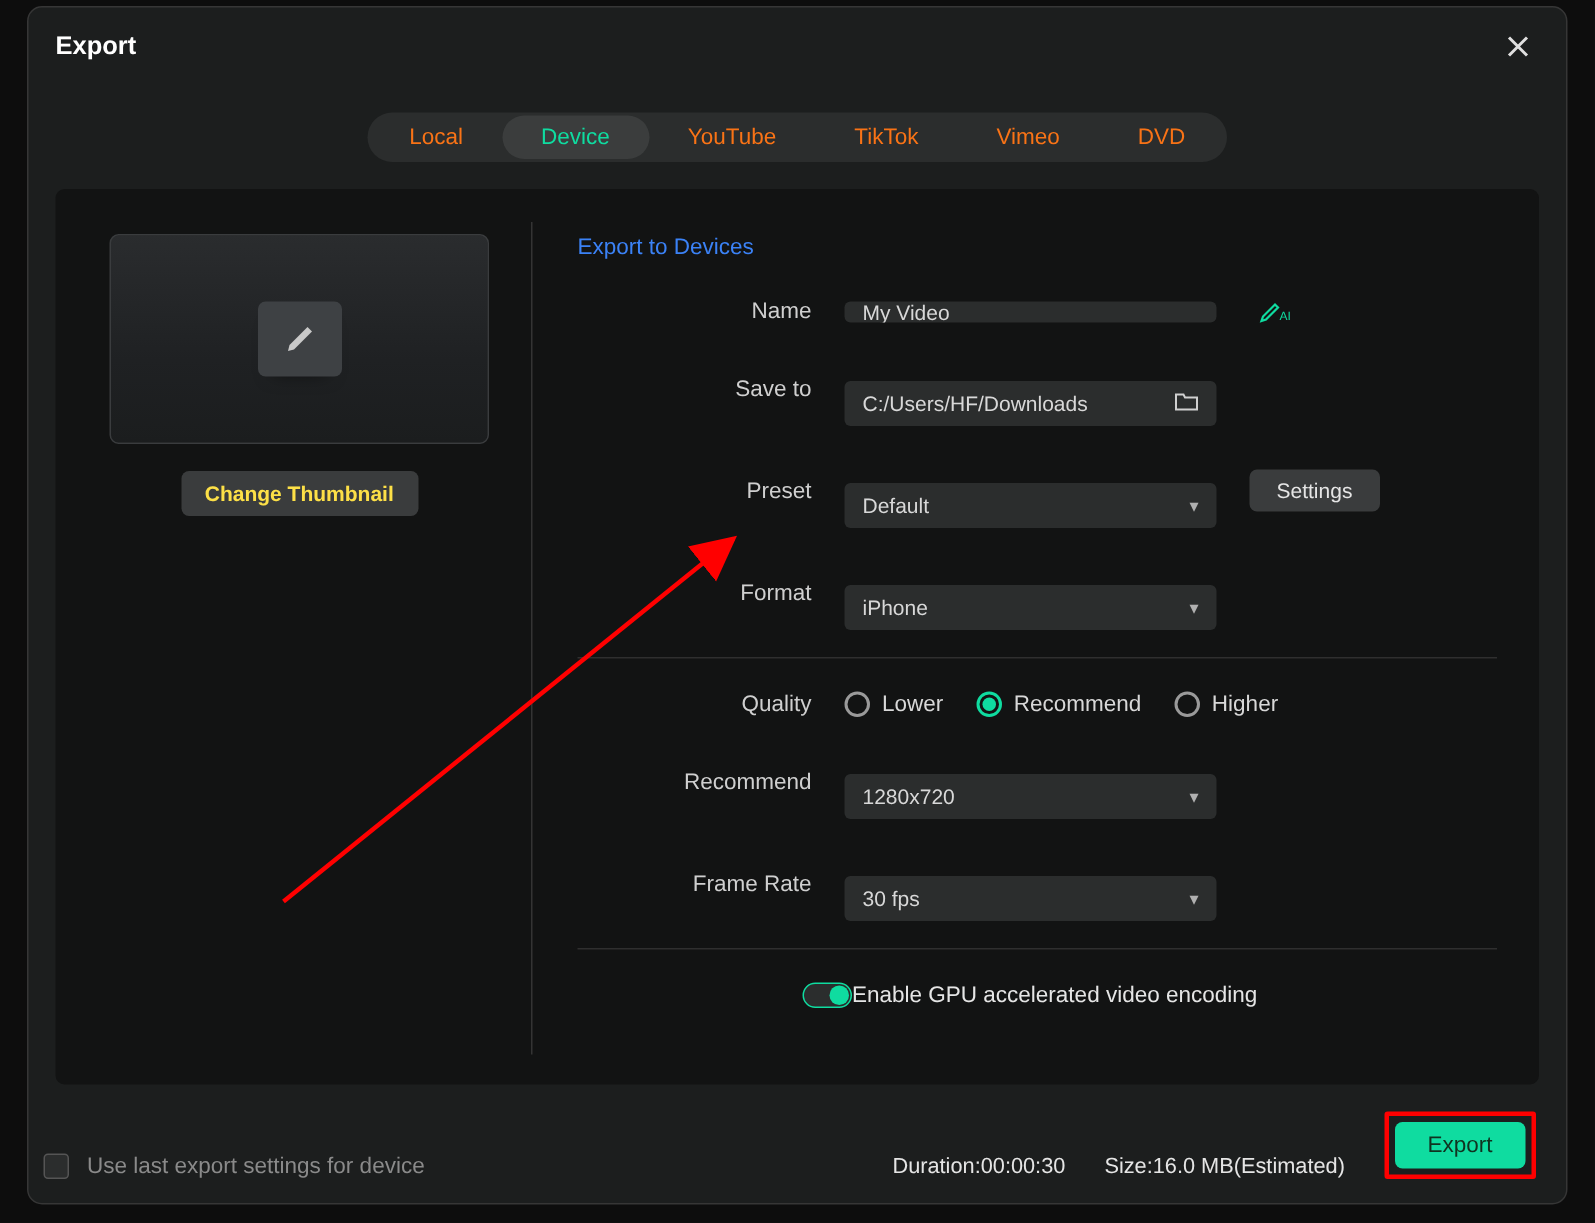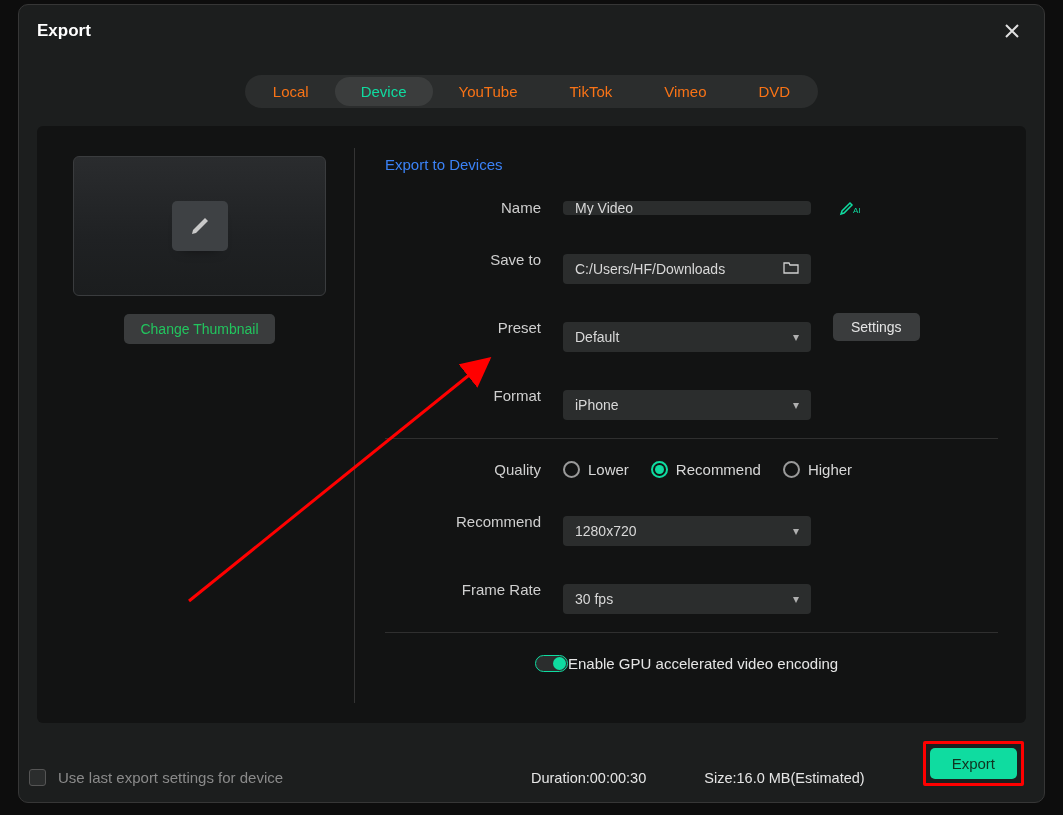--- a/index.html
+++ b/index.html
@@ -105,26 +105,27 @@
       background: #3e4144;
       border-radius: 5px;
       display: flex;
       align-items: center;
       justify-content: center;
       box-shadow: 0 8px 12px -10px rgba(0,0,0,0.6);
     }
     .change-thumb {
       margin-top: 18px;
       background: #3a3c3d;
-      color: #22c55e;
+      color: #fde047;
       border: none;
       padding: 7px 16px;
       border-radius: 5px;
       font-size: 14px;
       cursor: pointer;
+      font-weight: bold;
     }
     .right-col {
       flex: 1;
       padding-left: 30px;
     }
     .section-title {
       font-size: 15px;
       color: #3b82f6;
       margin-bottom: 26px;
     }
@@ -274,21 +275,21 @@
       cursor: pointer;
     }
     .last-settings {
       font-size: 15px;
       color: #8a8a8a;
       flex: 1;
     }
     .duration-txt, .size-txt {
       font-size: 14.5px;
       color: #e5e5e5;
-      margin-right: 58px;
+      margin-right: 26px;
     }
     .export-highlight {
       border: 3px solid #ff0000;
       padding: 4px;
       border-radius: 2px;
     }
     .export-btn {
       background: #0fdca0;
       color: #103320;
       border: none;

